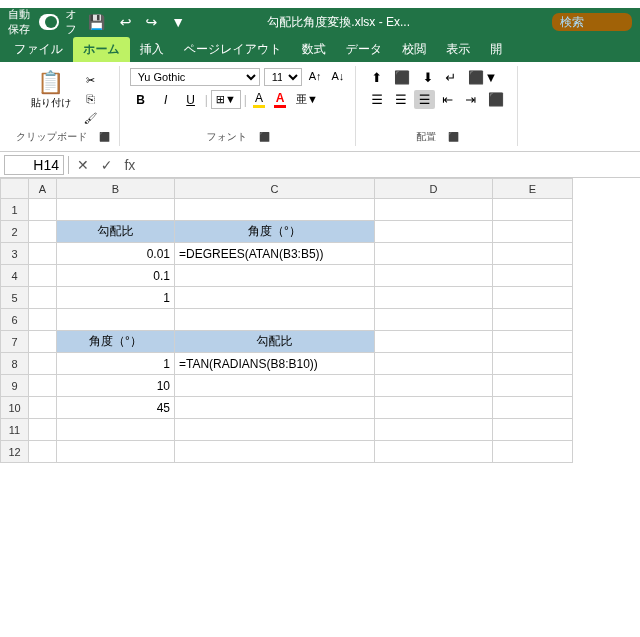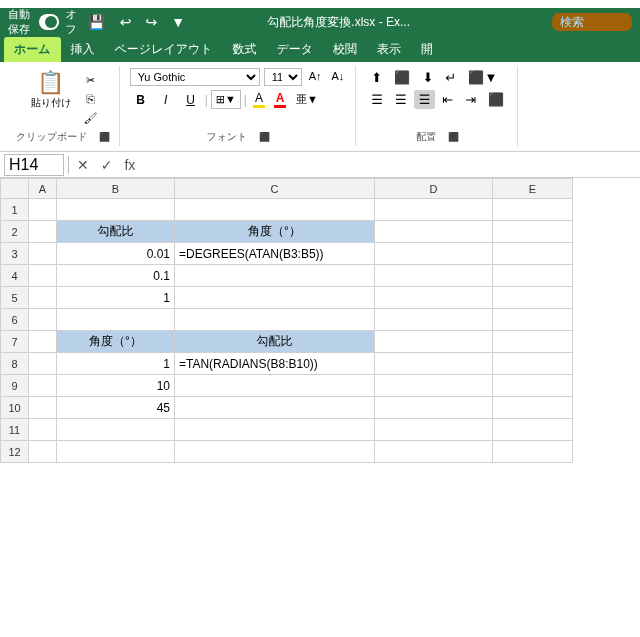--- a/index.html
+++ b/index.html
@@ -179,23 +179,23 @@
       align-items: center;
       border-bottom: 1px solid #ccc;
       height: 26px;
       padding: 0 4px;
       gap: 4px;
       background: #fff;
     }
     .cell-ref-box {
       width: 60px;
       border: 1px solid #bbb;
-      font-size: 16px;
+      font-size: 14px;
       padding: 1px 4px;
-      text-align: left;
+      text-align: right;
     }
     .formula-divider { width: 1px; height: 18px; background: #bbb; }
     .formula-icon-btn { font-size: 14px; background: none; border: none; cursor: pointer; padding: 1px 4px; color: #555; }
     .formula-input {
       flex: 1;
       border: none;
       outline: none;
       font-size: 12px;
       padding: 1px 4px;
     }
@@ -268,20 +268,21 @@
   </div>
   <div class="title-bar-center">
     <span>勾配比角度変換.xlsx  -  Ex...</span>
   </div>
   <div class="title-bar-right">
     <input class="search-box" placeholder="検索" style="">
   </div>
 </div>
 
 <div class="ribbon-tabs">
+  <button class="ribbon-tab">ファイル</button>
   <button class="ribbon-tab active">ホーム</button>
   <button class="ribbon-tab">挿入</button>
   <button class="ribbon-tab">ページレイアウト</button>
   <button class="ribbon-tab">数式</button>
   <button class="ribbon-tab">データ</button>
   <button class="ribbon-tab">校閲</button>
   <button class="ribbon-tab">表示</button>
   <button class="ribbon-tab">開</button>
 </div>
 

